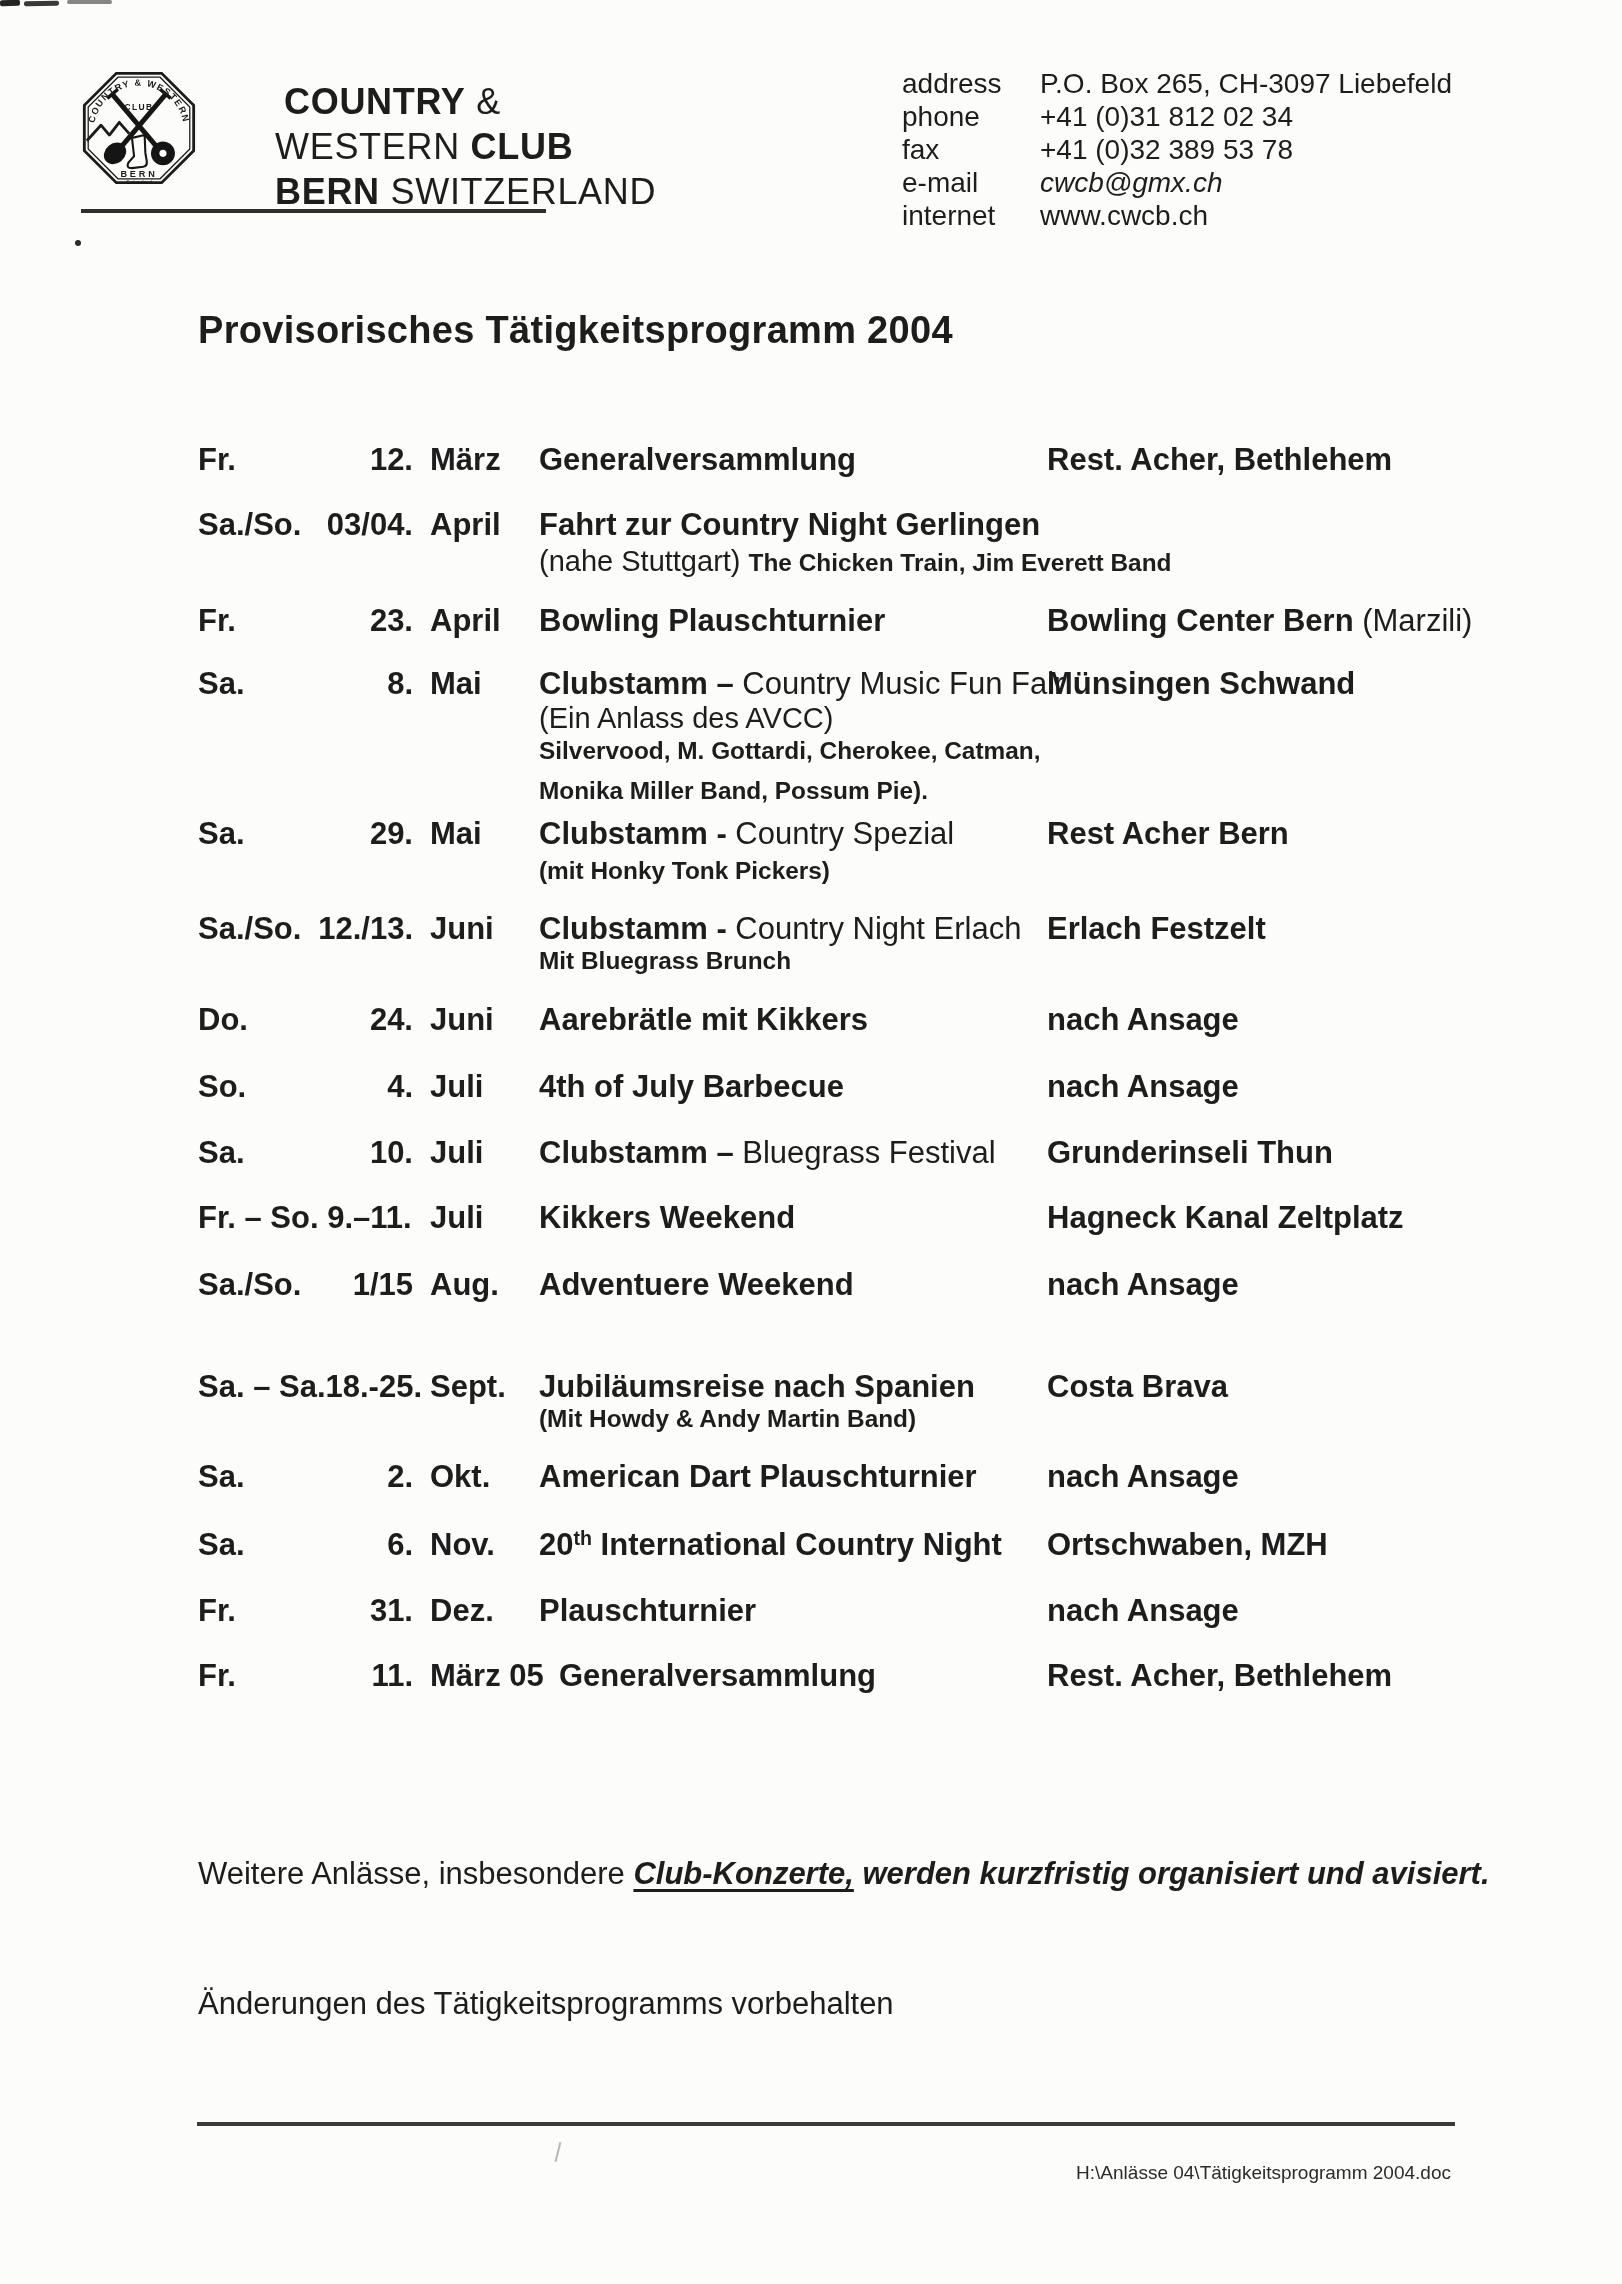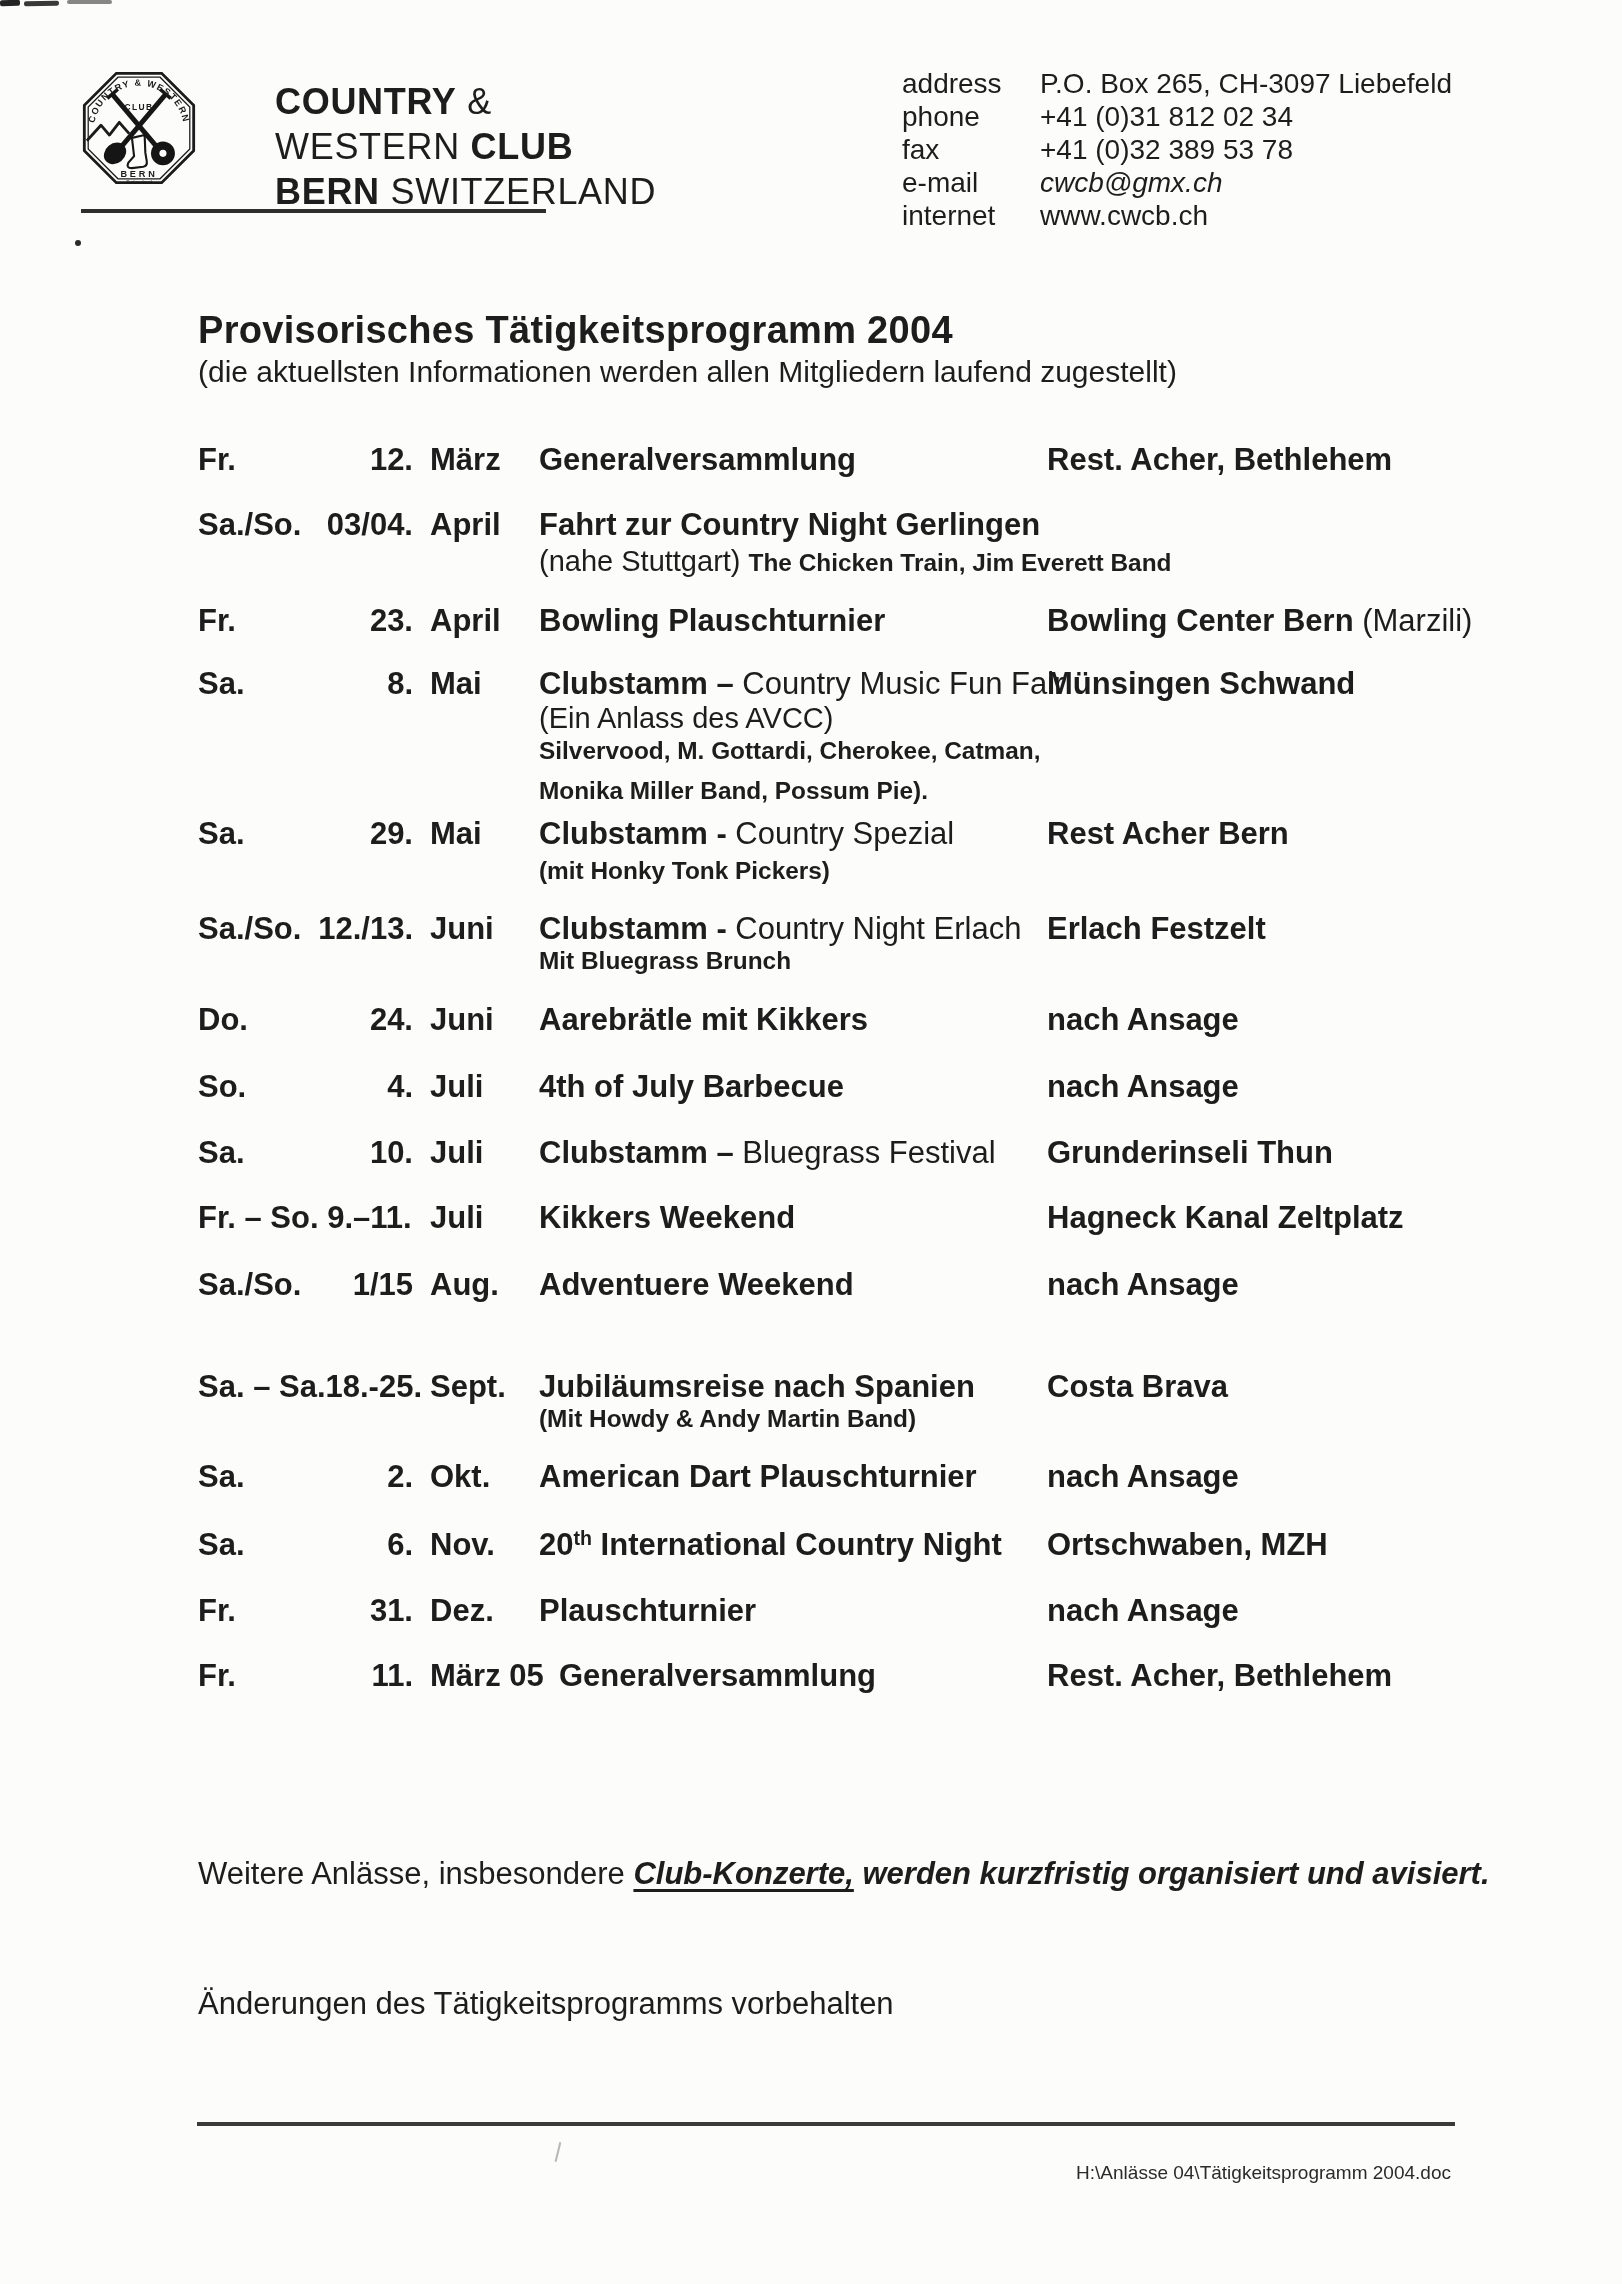--- a/index.html
+++ b/index.html
@@ -15,21 +15,21 @@
   .smudge{position:absolute;background:#242424;border-radius:2.1px;}
   .smudge.a{left:0;top:0;width:19.6px;height:6.3px;transform:rotate(-2deg);}
   .smudge.b{left:24px;top:1.4px;width:35px;height:4.9px;transform:rotate(-1deg);opacity:.9;}
   .smudge.c{left:67px;top:0;width:45px;height:4.2px;opacity:.55;}
   .stray-mark{position:absolute;left:557px;top:2142px;width:2.1px;height:19.6px;background:#9a9a9a;transform:rotate(14deg);opacity:.7;}
   .slogan-dot{position:absolute;left:75px;top:240px;width:6.3px;height:6.3px;background:#2a2a2a;border-radius:50%;}
   
   .logo{position:absolute;left:77px;top:66px;width:124px;height:124px;}
   .company{position:absolute;left:275px;top:0;font-size:36px;line-height:1;}
   .company .line{position:absolute;left:0;white-space:nowrap;letter-spacing:0.7px;}
-  .company .l1{top:84px;}
+  .company .l1{top:84px;margin-left:9px;}
   .company .l2{top:129px;}
   .company .l3{top:174px;}
   .wb{font-weight:700;}
   .wr{font-weight:400;}
   .header-rule{position:absolute;left:81px;top:209px;width:465px;height:3.5px;background:#2e2e2e;}
   .slogan{position:absolute;left:87px;top:216px;font-size:29px;white-space:nowrap;color:#222;}
   .contact{position:absolute;left:0;top:0;font-size:28px;}
   .contact .c-label{position:absolute;left:902px;white-space:nowrap;}
   .contact .c-value{position:absolute;left:1040px;white-space:nowrap;}
   
@@ -105,21 +105,20 @@
       <div class="c-value" style="top: 101px;">+41 (0)31 812 02 34</div>
       <div class="c-label" style="top: 134px;">fax</div>
       <div class="c-value" style="top: 134px;">+41 (0)32 389 53 78</div>
       <div class="c-label" style="top: 167px;">e-mail</div>
       <div class="c-value" style="top: 167px; font-style: italic;">cwcb@gmx.ch</div>
       <div class="c-label" style="top: 200px;">internet</div>
       <div class="c-value" style="top: 200px;">www.cwcb.ch</div>
     </div>
 
   <div class="doc-title">Provisorisches Tätigkeitsprogramm 2004</div>
-  <div class="doc-subtitle">(die aktuellsten Informationen werden allen Mitgliedern laufend zugestellt)</div>
 
   <div id="schedule">
       <div class="srow" style="top: 444px;">
         <div class="cell c-day">Fr.</div>
         <div class="cell c-date">12.</div>
         <div class="cell c-month">März</div>
         <div class="cell c-event"><span class="seg-b">Generalversammlung</span></div>
         <div class="cell c-loc"><span class="seg-b">Rest. Acher, Bethlehem</span></div>
       </div>
       <div class="srow" style="top: 509px;">

